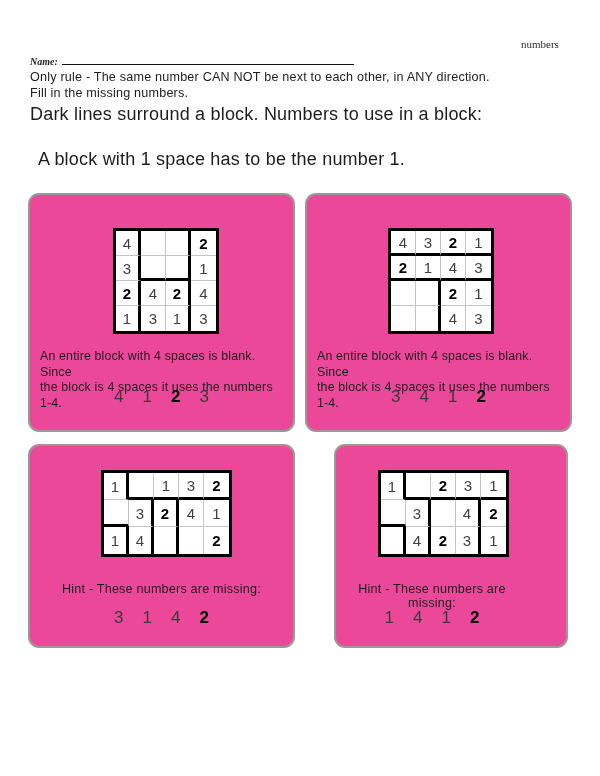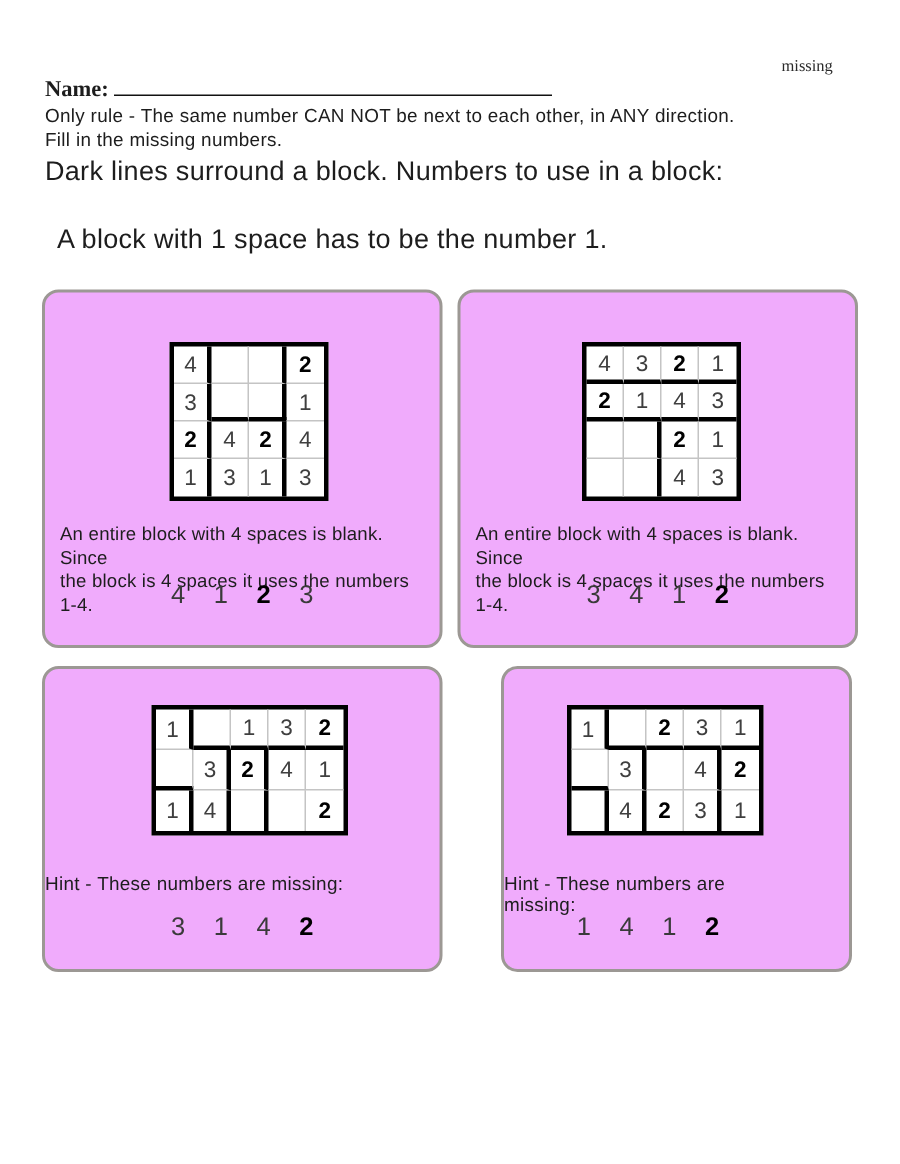--- a/index.html
+++ b/index.html
@@ -6,30 +6,30 @@
   body{
     width:600px;height:776px;position:relative;
     font-family:"Liberation Sans",sans-serif;color:#1d1d1d;
     -webkit-font-smoothing:antialiased;
   }
   .brand{
     position:absolute;left:521px;top:38px;
     font-family:"Liberation Serif",serif;font-size:11px;color:#2a2a2a;
   }
   .name-row{position:absolute;left:30px;top:51px;width:540px;}
-  .name-label{font-family:"Liberation Serif",serif;font-weight:bold;font-size:15px;}
+  .name-label{font-family:"Liberation Serif",serif;font-weight:bold;font-size:10px;font-style:italic;}
   .name-line{
     display:inline-block;width:292px;border-bottom:1.6px solid #111;
     height:12px;margin-left:4px;
   }
   .intro{position:absolute;left:30px;top:70px;font-size:12.6px;line-height:15.5px;letter-spacing:.2px;}
   .block-rules{position:absolute;left:30px;top:107px;font-size:18px;line-height:15.8px;letter-spacing:.2px;}
   .block-rules .indent{padding-left:8px;margin-top:29px;}
   .card{
-    position:absolute;border:2px solid #9c9894;border-radius:11px;background:#f0abfc;
+    position:absolute;border:2px solid #9c9894;border-radius:11px;background:#ec4899;
   }
   #card0{left:28px;top:193px;width:263px;height:235px;}
   #card1{left:305px;top:193px;width:263px;height:235px;}
   #card2{left:28px;top:444px;width:263px;height:200px;}
   #card3{left:334px;top:444px;width:230px;height:200px;}
   .grid{
     position:absolute;display:inline-grid;border:3px solid #000;background:#fff;
   }
   #grid0{left:113px;top:228px;}
   #grid1{left:388px;top:228px;}
@@ -47,35 +47,35 @@
   .cell.tb{border-bottom:3px solid #000;}
   .cell.lastc{border-right:none;}
   .cell.lastr{border-bottom:none;}
   .cell.bold, .ans .bold{font-weight:bold;color:#000;}
   .caption{
     position:absolute;left:10px;right:6px;top:154px;
     font-size:12.4px;line-height:15.6px;letter-spacing:.15px;text-align:left;
   }
   .hint{
     position:absolute;left:0;right:0;top:136px;
-    font-size:12.6px;letter-spacing:.2px;
+    font-size:12.6px;text-align:center;letter-spacing:.2px;
   }
   .ans{
     position:absolute;left:0;right:0;
     display:flex;justify-content:center;gap:19px;
     font-size:17px;color:#3a3a3a;
   }
   .card-ex .ans{top:192px;}
   .card-pz .ans{top:162px;}
   #card3 .hint, #card3 .ans{padding-right:38px;}
 </style>
 </head>
 <body>
 
-<div class="brand">missing</div>
+<div class="brand">numbers</div>
 
 <div class="name-row">
   <span class="name-label">Name:</span><span class="name-line"></span>
 </div>
 
 <div class="intro">
   <div>Only rule - The same number CAN NOT be next to each other, in ANY direction.</div>
   <div>Fill in the missing numbers.</div>
 </div>
 

